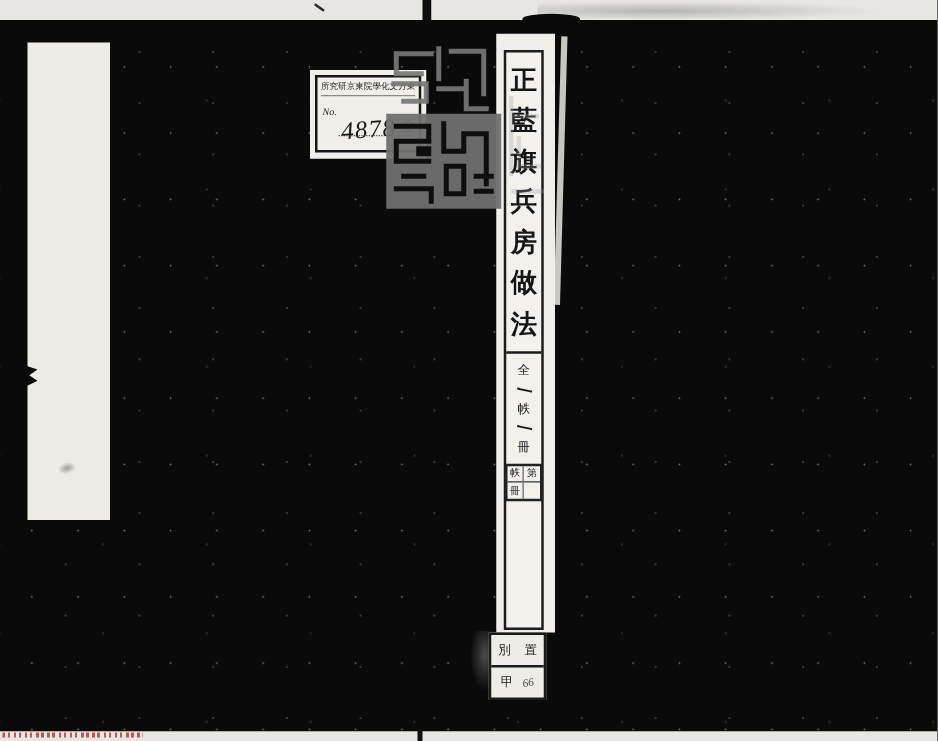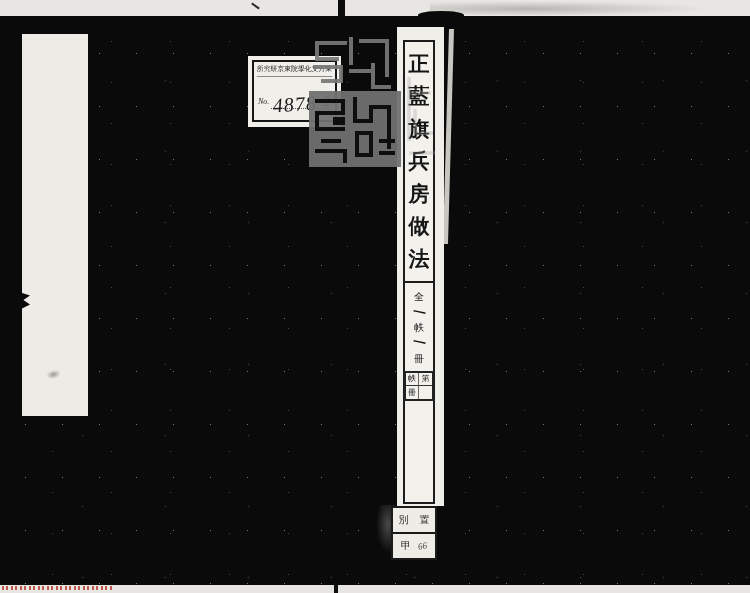--- a/index.html
+++ b/index.html
@@ -37,21 +37,21 @@
   .left-strip .smear{position:absolute;left:24px;top:336px;width:15px;height:9px;
     background:radial-gradient(ellipse, rgba(90,90,90,.55), transparent 70%);transform:rotate(-15deg);}
 
   
   .library-label{left:248px;top:56px;width:93px;height:71px;background:#f1efe9;z-index:3;}
   .label-frame{position:absolute;inset:4px 4px 5px 4px;border:2px solid #161616;
     display:flex;flex-direction:column;padding:2px 2px 3px;}
   .inst-row{font-size:7px;line-height:10px;text-align:center;white-space:nowrap;color:#1d1d1d;
     border-bottom:1px solid #8a8a8a;padding-bottom:2px;transform:scaleX(.98);transform-origin:center;}
   .no-area{position:relative;flex:1;}
-  .no-label{position:absolute;left:2px;bottom:11px;font-size:8px;font-style:italic;color:#222;}
+  .no-label{position:absolute;left:2px;bottom:23px;font-size:8px;font-style:italic;color:#222;}
   .no-line{position:absolute;left:15px;right:3px;bottom:8px;border-bottom:1px dotted #555;}
   .no-value{position:absolute;left:17px;bottom:3px;font-size:20px;line-height:20px;color:#1a1a1a;
     transform:rotate(-4deg) skewX(-8deg);letter-spacing:1px;}
   .no-suffix{position:absolute;right:0;bottom:7px;font-size:12px;color:#222;}
 
   
   .seal{left:303px;top:33px;width:137px;height:143px;z-index:4;pointer-events:none;}
 
   
   .title-strip{left:397px;top:27px;width:47px;height:479px;background:#efeee9;z-index:3;}

